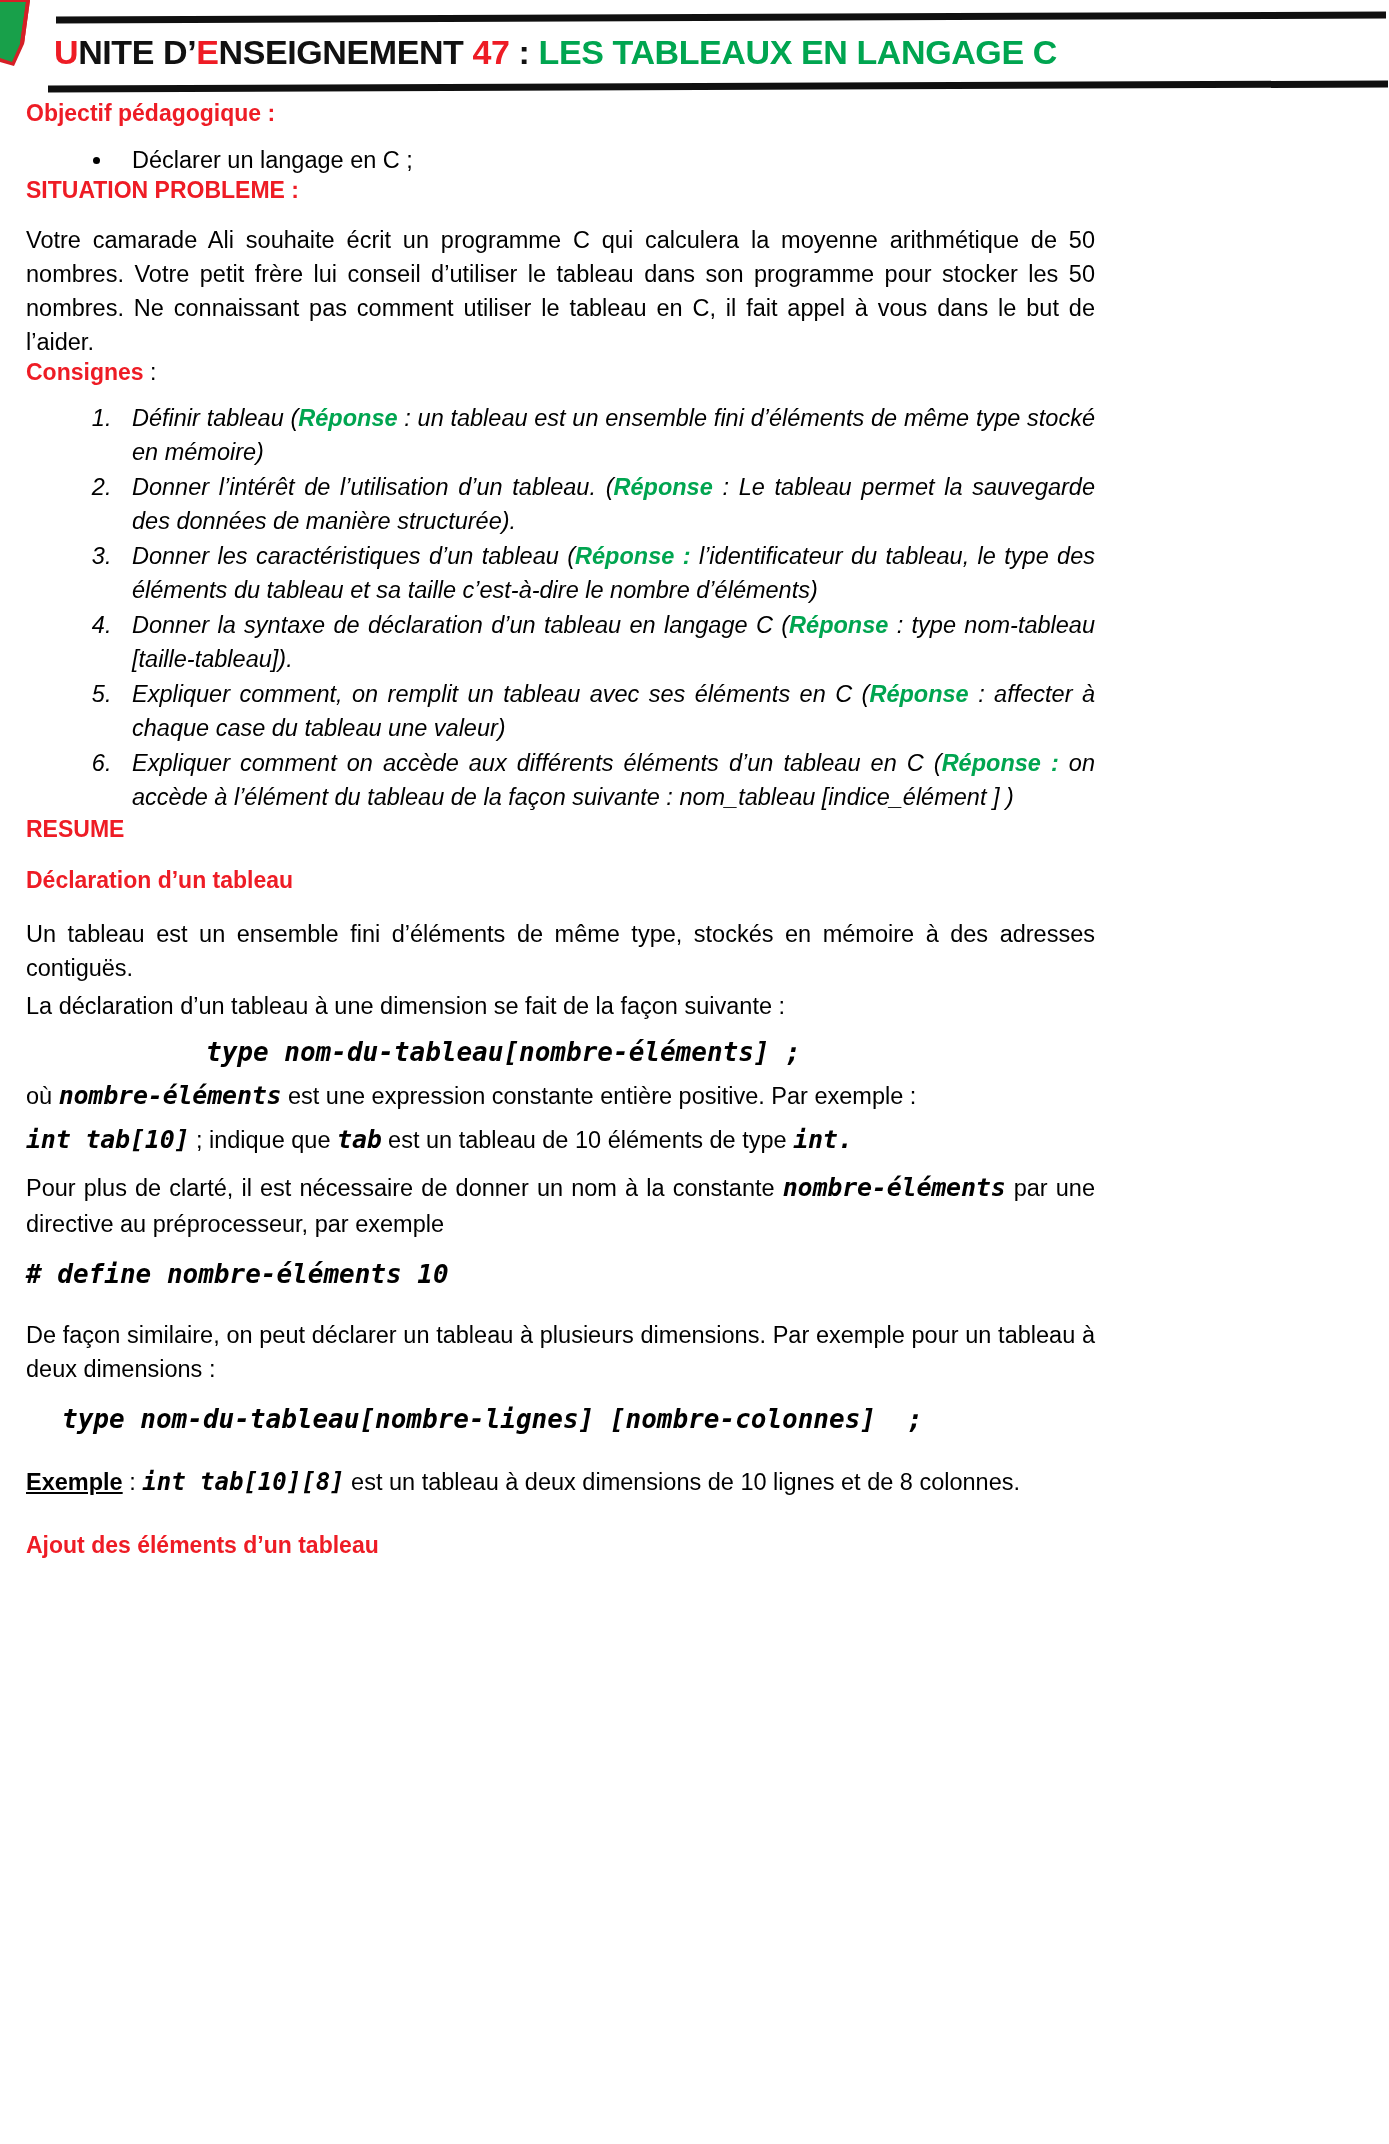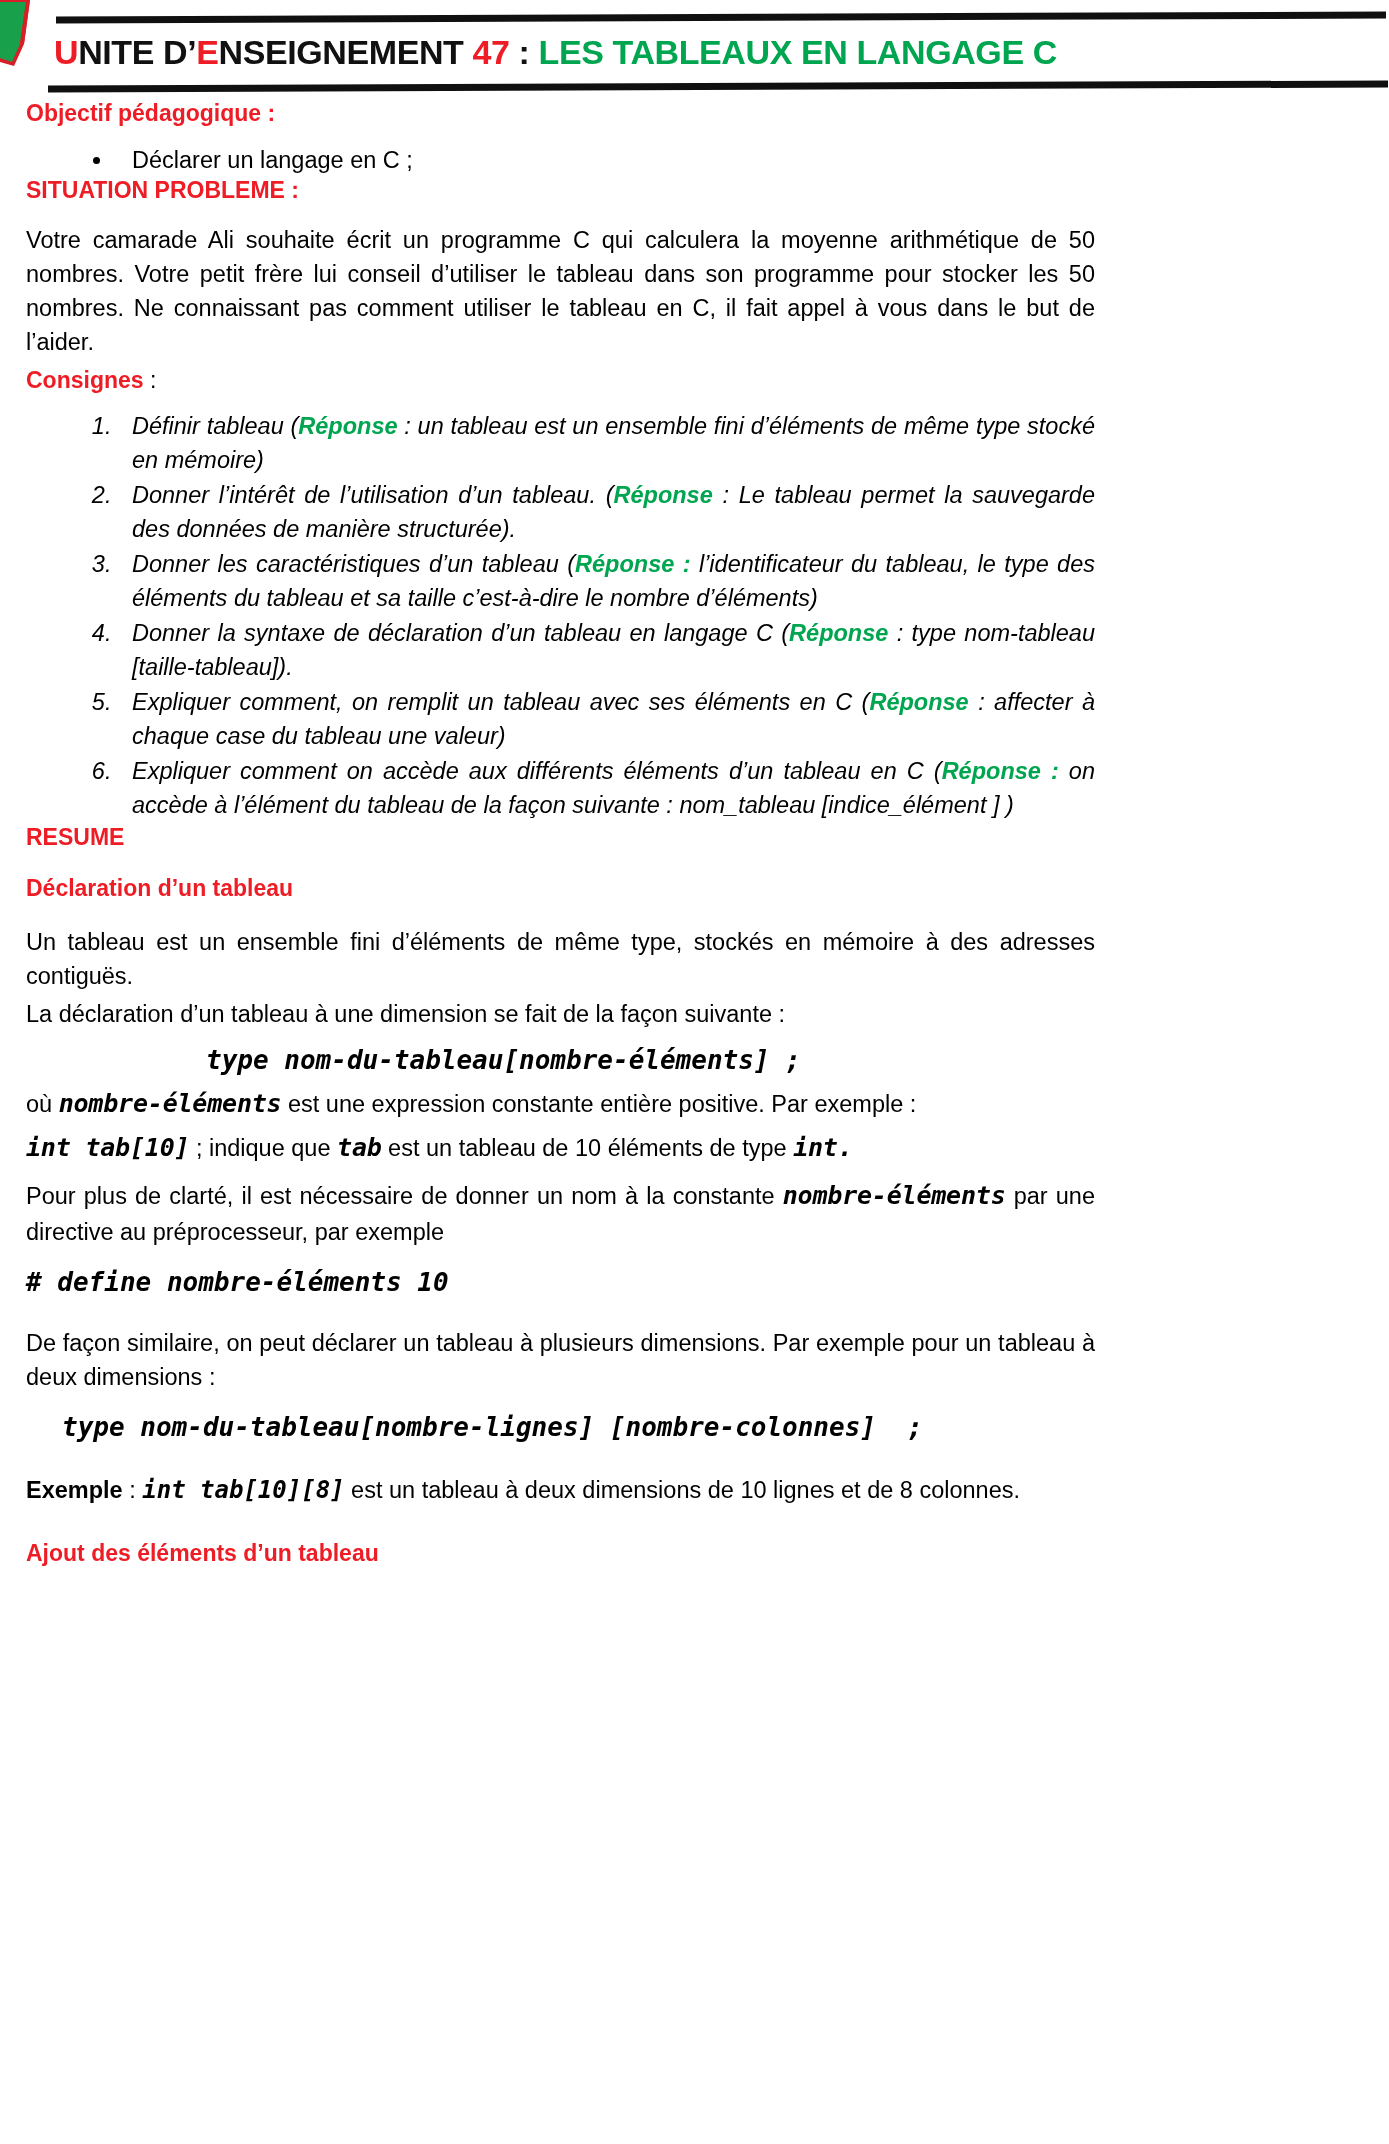--- a/index.html
+++ b/index.html
@@ -140,20 +140,21 @@
     line-height: 1.5;
     margin: 10px 0 6px 0;
     white-space: pre;
   }
   .code-center { padding-left: 180px; }
   .code-indent { padding-left: 36px; }
   .code-flush  { padding-left: 0px; }
 
   .u-bold {
     font-weight: bold;
+    text-decoration: underline;
   }
   .s-bolditalic {
     font-weight: bold;
     font-style: italic;
     font-family: "DejaVu Sans Mono", "Liberation Mono", monospace;
     font-size: 24px;
   }
 </style>
 </head>
 <body>
@@ -179,21 +180,21 @@
   <h2 class="sec-red sp-a">Objectif pédagogique :</h2>
 
   <ul class="bullets">
     <li>Déclarer un langage en C ;</li>
   </ul>
 
   <h2 class="sec-red sp-a">SITUATION PROBLEME :</h2>
 
   <p class="body-text" style="margin-top:18px;">Votre camarade Ali souhaite écrit un programme C qui calculera la moyenne arithmétique de 50 nombres. Votre petit frère lui conseil d’utiliser le tableau dans son programme pour stocker les 50 nombres. Ne connaissant pas comment utiliser le tableau en C, il fait appel à vous dans le but de l’aider.</p>
 
-  <h2 class="sec-red sp-b" style="font-weight:bold;margin-top:8px;">
+  <h2 class="sec-red sp-b" style="font-weight:bold;">
     <span>Consignes</span><span style="color:#000000;font-weight:normal;font-size:23px;"> :</span>
   </h2>
 
   <ol class="consignes">
     <li><span>Définir tableau (</span><span class="rep">Réponse</span><span> : un tableau est un ensemble fini d’éléments de même type stocké en mémoire)</span></li>
     <li><span>Donner l’intérêt de l’utilisation d’un tableau. (</span><span class="rep">Réponse</span><span> : Le tableau permet la sauvegarde des données de manière structurée).</span></li>
     <li><span>Donner les caractéristiques d’un tableau (</span><span class="rep">Réponse :</span><span> l’identificateur du tableau, le type des éléments du tableau et sa taille c’est-à-dire le nombre d’éléments)</span></li>
     <li><span>Donner la syntaxe de déclaration d’un tableau en langage C (</span><span class="rep">Réponse</span><span> : type nom-tableau [taille-tableau]).</span></li>
     <li><span>Expliquer comment, on remplit un tableau avec ses éléments en C (</span><span class="rep">Réponse</span><span> : affecter à chaque case du tableau une valeur)</span></li>
     <li><span>Expliquer comment on accède aux différents éléments d’un tableau en C (</span><span class="rep">Réponse :</span><span> on accède à l’élément du tableau de la façon suivante : nom_tableau [indice_élément ] )</span></li>

